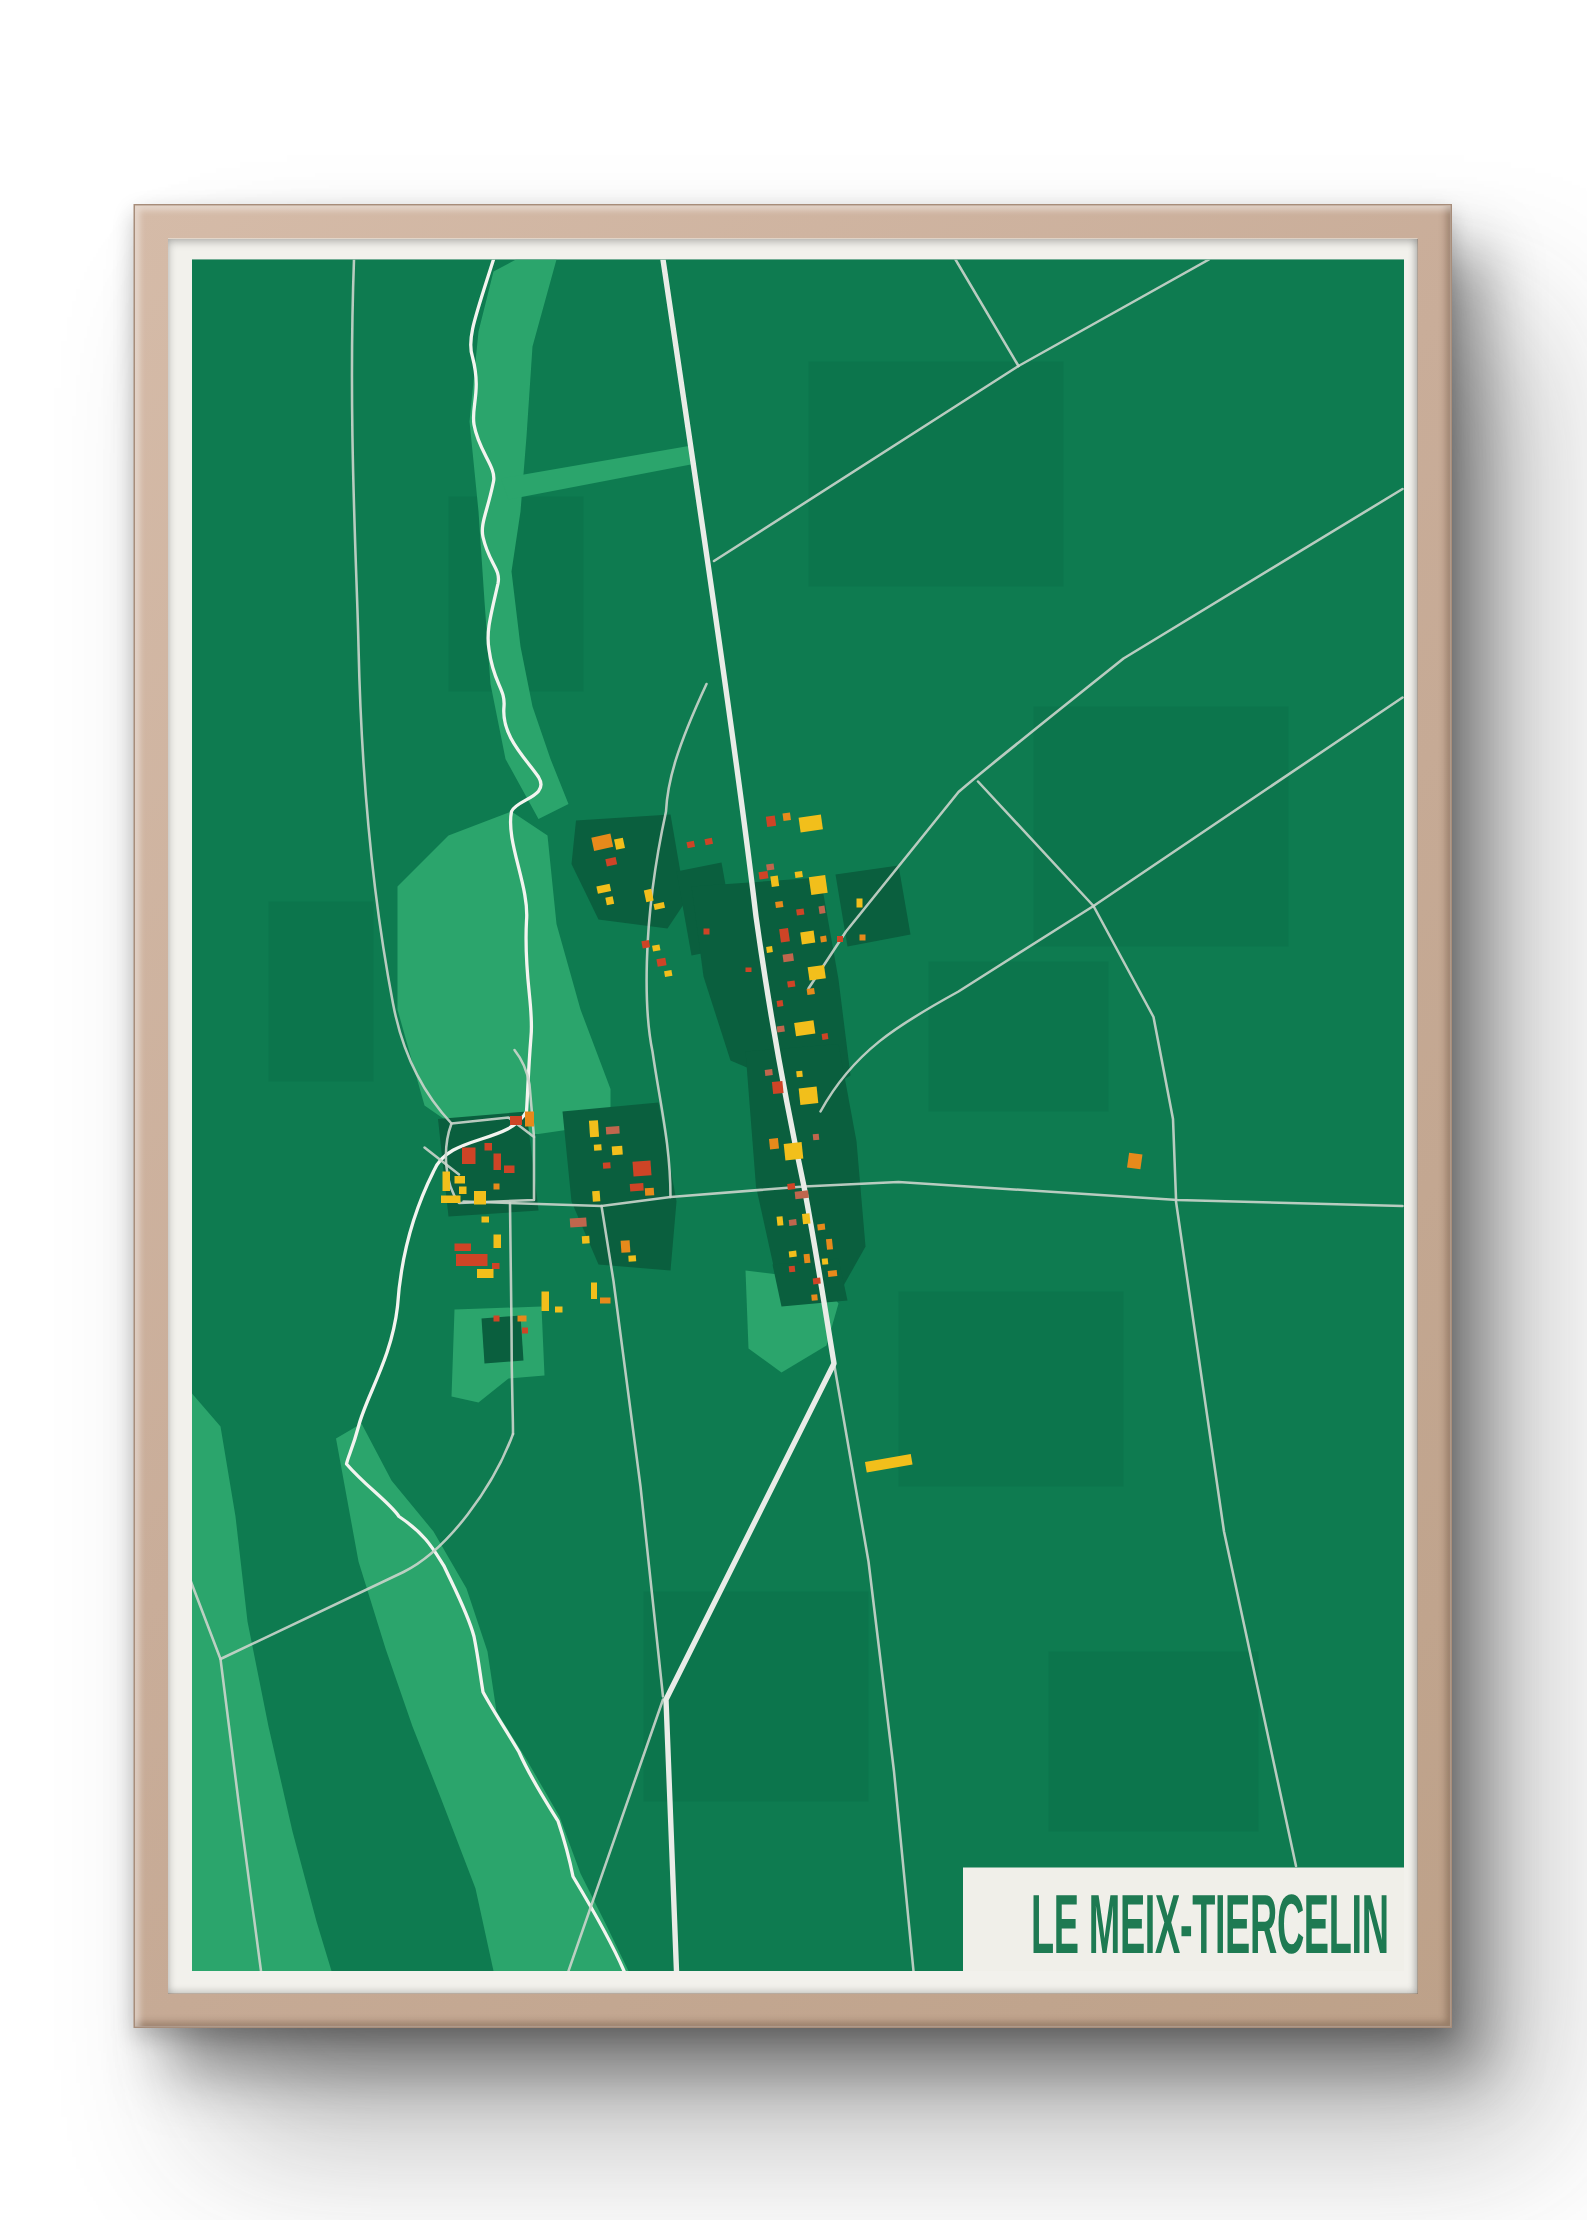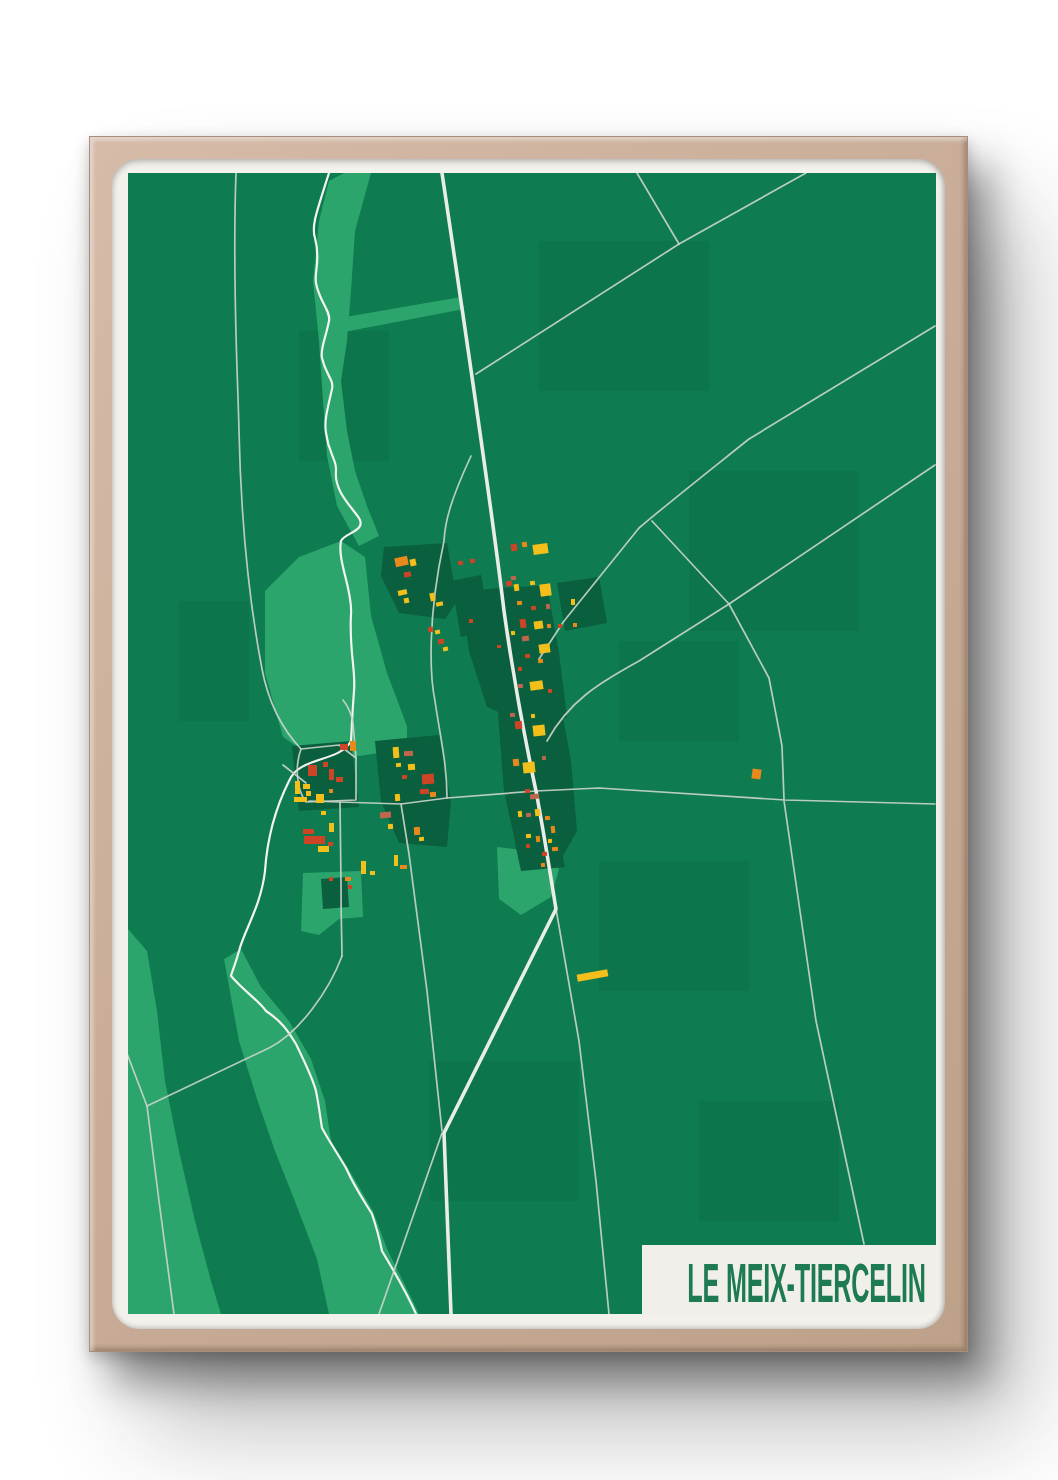--- a/index.html
+++ b/index.html
@@ -24,21 +24,20 @@
       55px 75px 95px rgba(40,40,40,.30),
       0 6px 14px rgba(0,0,0,.22);
     padding:22px;
   }
   .mat{
     width:100%;height:100%;
     box-sizing:border-box;
     background:#f2f1ec;
     box-shadow:inset 0 2px 6px rgba(0,0,0,.28), inset -2px -2px 5px rgba(0,0,0,.12);
     padding:14px 11px 6px 16px;
-    border-radius:27px;
   }
   .poster{
     position:relative;
     width:808px;height:1141px;
     background:#0e7b50;
     overflow:hidden;
   }
   .poster svg{position:absolute;inset:0;display:block;}
   .title-box{
     position:absolute;

